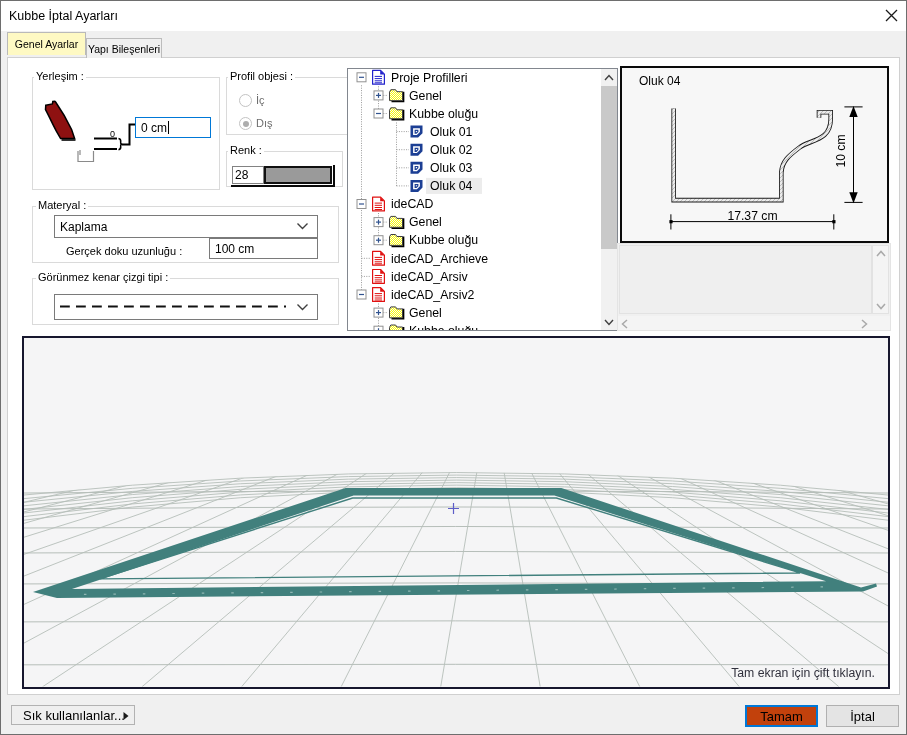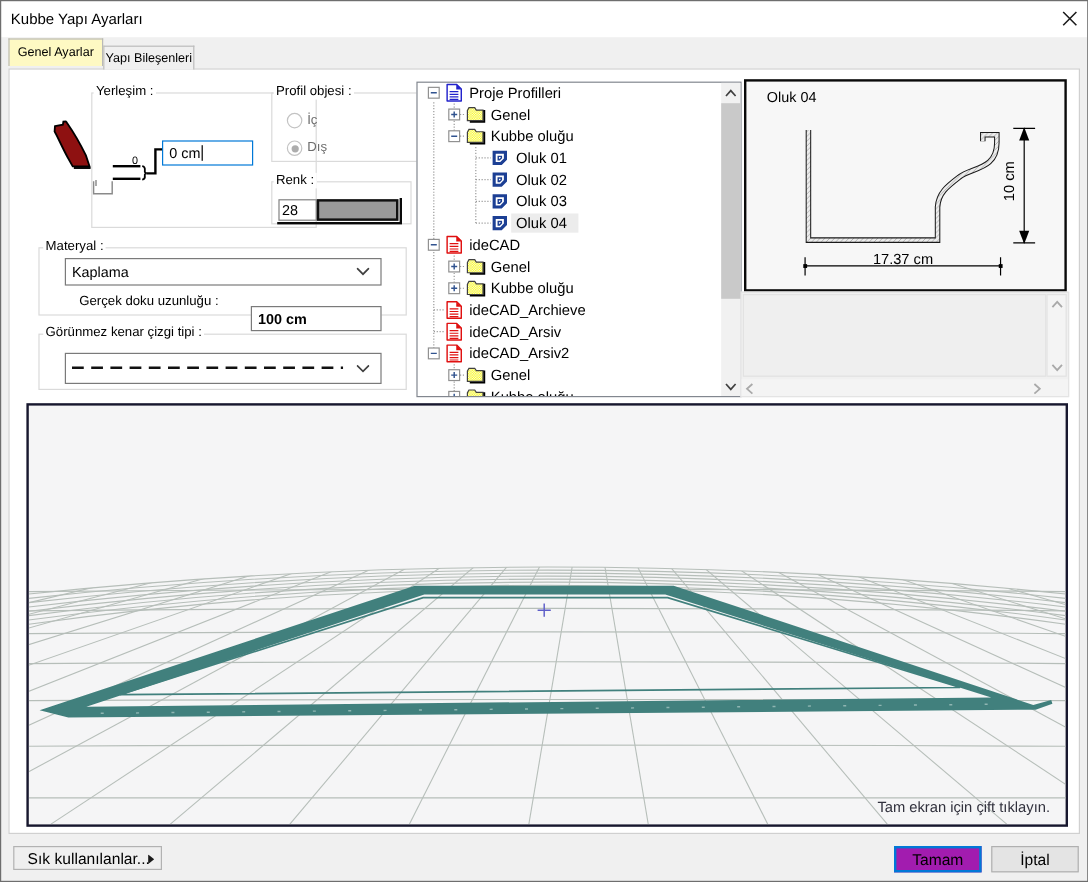--- a/index.html
+++ b/index.html
@@ -12,31 +12,31 @@
 .inp{position:absolute;box-sizing:border-box;background:#fff;border:1px solid #7a7a7a;
  font-size:12px;color:#000;display:flex;align-items:center;padding-left:5px;}
 .btn{position:absolute;box-sizing:border-box;background:#e2e2e2;border:1px solid #acacac;
  font-size:13px;color:#000;display:flex;align-items:center;justify-content:center;}
 </style></head>
 <body>
 
 <div class="abs" style="left:0;top:0;width:907px;height:735px;border:1px solid #6e6e6e;z-index:50;pointer-events:none;"></div>
 
 <div class="abs" style="left:1px;top:1px;width:905px;height:30px;background:#fff;"></div>
-<div class="txt" style="left:9px;top:9px;font-size:12.5px;">Kubbe Yapı Ayarları</div>
+<div class="txt" style="left:9px;top:9px;font-size:12.5px;">Kubbe İptal Ayarları</div>
 <svg class="abs" style="left:885px;top:9px;" width="13" height="13" viewBox="0 0 13 13">
  <path d="M1,1 L12,12 M12,1 L1,12" stroke="#1a1a1a" stroke-width="1.3" fill="none"></path>
   </svg>
 
 <div class="abs" style="left:7px;top:57px;width:893px;height:638px;background:#fff;border:1px solid #d0d0d0;"></div>
 
 <div class="abs" style="left:7px;top:32px;width:79px;height:23px;background:#fef9c3;border:1px solid #b9b9b9;border-bottom:none;z-index:2;display:flex;align-items:center;justify-content:center;font-size:10.5px;letter-spacing:0;">Genel Ayarlar</div>
 <div class="abs" style="left:86px;top:38px;width:76px;height:20px;background:#f0f0f0;border:1px solid #bcbcbc;border-bottom:none;z-index:1;display:flex;align-items:center;justify-content:center;font-size:10.5px;letter-spacing:0;">Yapı Bileşenleri</div>
 
-<div class="grp" style="left:32px;top:77px;width:188px;height:113px;margin-left:44px;">
+<div class="grp" style="left:32px;top:77px;width:188px;height:113px;">
     <span>Yerleşim :</span>
   </div>
 <svg class="abs" style="left:40px;top:95px;" width="180" height="75" viewBox="0 0 180 75">
 
  <path d="M5.8,10.2 L12.4,8.9 L12.8,6.4 L14.8,6.2 L15.6,7 C20.5,14 27,25 31.6,34.5 L34.6,43.6 L20.6,43.6 L16.2,35.8 C11.8,27.8 7.8,18.5 5.5,14.6 Z" fill="#8e1111" stroke="#000" stroke-width="1.5" stroke-linejoin="miter"></path>
     <line x1="21.5" y1="45" x2="35.5" y2="45" stroke="#000" stroke-width="1.6"></line>
 
  <line x1="54" y1="43.5" x2="77" y2="43.5" stroke="#000" stroke-width="2"></line>
  <line x1="54" y1="54" x2="77" y2="54" stroke="#000" stroke-width="2"></line>
  <text x="70" y="42" font-size="9" font-family="Liberation Sans" fill="#000">0</text>
@@ -68,21 +68,21 @@
 <div class="abs" style="left:264px;top:166px;width:68px;height:18px;background:#9a9a9a;border:2px solid #111;"></div>
 
 <div class="grp" style="left:32px;top:206px;width:307px;height:57px;">
     <span style="left:3px;">Materyal :</span>
   </div>
 <div class="inp" style="left:54px;top:215px;width:264px;height:23px;">Kaplama</div>
 <svg class="abs" style="left:297px;top:223px;" width="11" height="7" viewBox="0 0 11 7">
  <path d="M0.5,0.5 L5.5,5.5 L10.5,0.5" fill="none" stroke="#404040" stroke-width="1.4"></path>
   </svg>
 <div class="txt" style="left:66px;top:245px;">Gerçek doku uzunluğu :</div>
-<div class="inp" style="left:209px;top:255px;width:109px;height:21px;font-weight:bold;">100 cm</div>
+<div class="inp" style="left:209px;top:238px;width:109px;height:21px;">100 cm</div>
 
 <div class="grp" style="left:32px;top:278px;width:307px;height:47px;">
     <span style="left:3px;">Görünmez kenar çizgi tipi :</span>
   </div>
 <div class="inp" style="left:54px;top:294px;width:264px;height:26px;"></div>
 <svg class="abs" style="left:60px;top:305px;" width="226" height="3" viewBox="0 0 226 3">
  <line x1="0" y1="1.5" x2="226" y2="1.5" stroke="#111" stroke-width="2.2" stroke-dasharray="9.8,6.2"></line>
   </svg>
 <svg class="abs" style="left:297px;top:304px;" width="11" height="7" viewBox="0 0 11 7">
  <path d="M0.5,0.5 L5.5,5.5 L10.5,0.5" fill="none" stroke="#404040" stroke-width="1.4"></path>
@@ -328,14 +328,14 @@
     <line x1="60" y1="256.5" x2="820" y2="248.8" stroke="#8fb5b2" stroke-width="1.2" stroke-dasharray="2.5,27"></line>
     <path d="M430,165 V176 M424.5,170.5 H435.5" stroke="#5d5dc8" stroke-width="1.2" fill="none"></path>
     <text x="852" y="339" font-size="12.3" text-anchor="end" font-family="Liberation Sans" fill="#31313d">Tam ekran için çift tıklayın.</text>
   </svg>
 
 <div class="btn" style="left:11px;top:705px;width:124px;height:20px;justify-content:flex-start;padding-left:11px;background:#efefef;border-color:#b2b2b2;">Sık kullanılanlar...
  <svg style="position:absolute;left:111px;top:6px;" width="6" height="8" viewBox="0 0 6 8">
       <path d="M0.5,0 L5.5,4 L0.5,8 Z" fill="#1a1a1a"></path>
     </svg>
 </div>
-<div class="btn" style="left:745px;top:705px;width:73px;height:22px;border:2px solid #0078d7;background:#a21caf;">Tamam</div>
+<div class="btn" style="left:745px;top:705px;width:73px;height:22px;border:2px solid #0078d7;background:#c2410c;">Tamam</div>
 <div class="btn" style="left:826px;top:705px;width:73px;height:22px;background:#e4e4e4;border-color:#b0b0b0;">İptal</div>
 
 </body></html>

